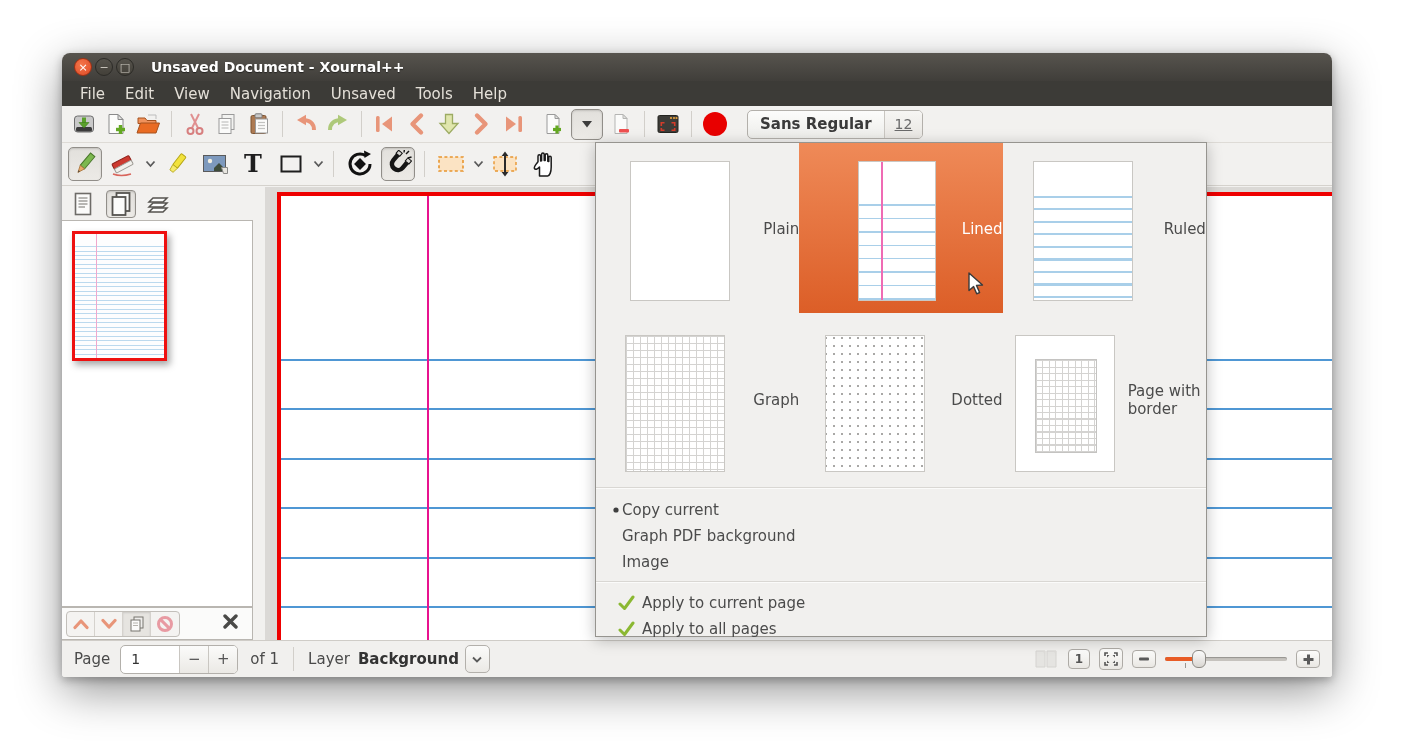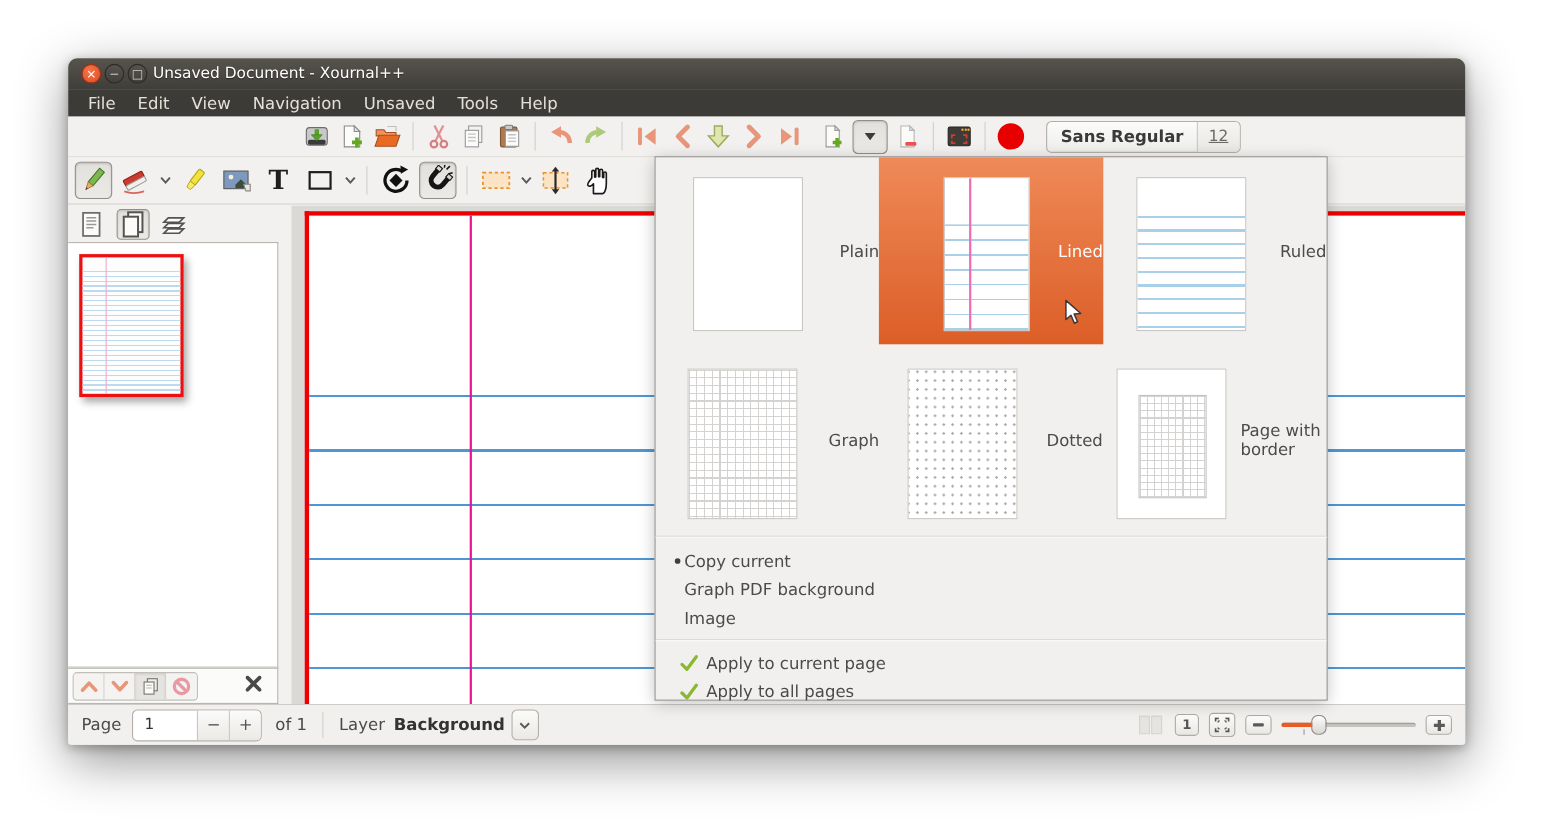--- a/index.html
+++ b/index.html
@@ -12,28 +12,28 @@
 
   
   .titlebar { height:28px; border-radius:8px 8px 0 0;
     background:linear-gradient(#57544e,#403e3a);
     display:flex; align-items:center; padding-left:12px; }
   .wbtn { width:18px; height:18px; border-radius:50%; margin-right:3px;
     display:flex; align-items:center; justify-content:center;
     font-size:11px; line-height:1; }
   .wbtn.close { background:radial-gradient(circle at 40% 35%, #f4764a, #dd4a26); border:1px solid #9e3014; color:#fff; }
   .wbtn.min, .wbtn.max { background:linear-gradient(#56534c,#434039); border:1px solid #2c2b27; color:#cfcbc2; }
-  .title-text { color:#ffffff; font-weight:normal; font-size:14px; margin-left:2px; text-shadow:0 1px 1px rgba(0,0,0,.5); }
+  .title-text { color:#ffffff; font-weight:bold; font-size:14px; margin-left:14px; text-shadow:0 1px 1px rgba(0,0,0,.5); }
 
   
   .menubar { height:25px; background:#3c3b37; display:flex; align-items:center; padding-left:8px; }
   .menu-item { color:#e4e0d8; font-size:15px; padding:2px 10px; }
 
   
-  .toolbar1 { height:37px; background:#f2f1ef; border-bottom:1px solid #dedbd6; display:flex; align-items:center; padding-left:6px;justify-content:center; }
+  .toolbar1 { height:37px; background:#f2f1ef; border-bottom:1px solid #dedbd6; display:flex; align-items:center; padding-left:6px; }
   .toolbar2 { height:43px; background:#f2f1ef; border-bottom:1px solid #d5d2cd; display:flex; align-items:center; padding-left:4px; }
   .tbtn { width:28px; height:28px; display:flex; align-items:center; justify-content:center; margin:0 2px; border-radius:4px; }
   .tbtn2 { width:34px; height:34px; display:flex; align-items:center; justify-content:center; margin:0 2px; border-radius:5px; }
   .pressed { border:1px solid #918e89; background:linear-gradient(#e2e0dc,#eceae6); box-shadow:inset 0 1px 2px rgba(0,0,0,.15); }
   .tsep { width:1px; height:26px; background:#d2cfca; margin:0 7px; }
   .chev { width:14px; height:24px; display:flex; align-items:center; justify-content:center; margin:0 1px; }
   .font-btn { margin-left:16px; height:29px; display:flex; align-items:center;
     border:1px solid #b3b0ab; border-radius:5px; background:linear-gradient(#fcfcfb,#ededea); overflow:hidden; }
   .font-name { font-size:15px; font-weight:bold; color:#3a3a3a; padding:0 12px; }
   .font-size { font-size:14px; color:#6a6a6a; padding:0 10px; border-left:1px solid #c9c6c1; height:100%; display:flex; align-items:center; background:linear-gradient(#f6f5f3,#e9e7e3);text-decoration:underline; }

